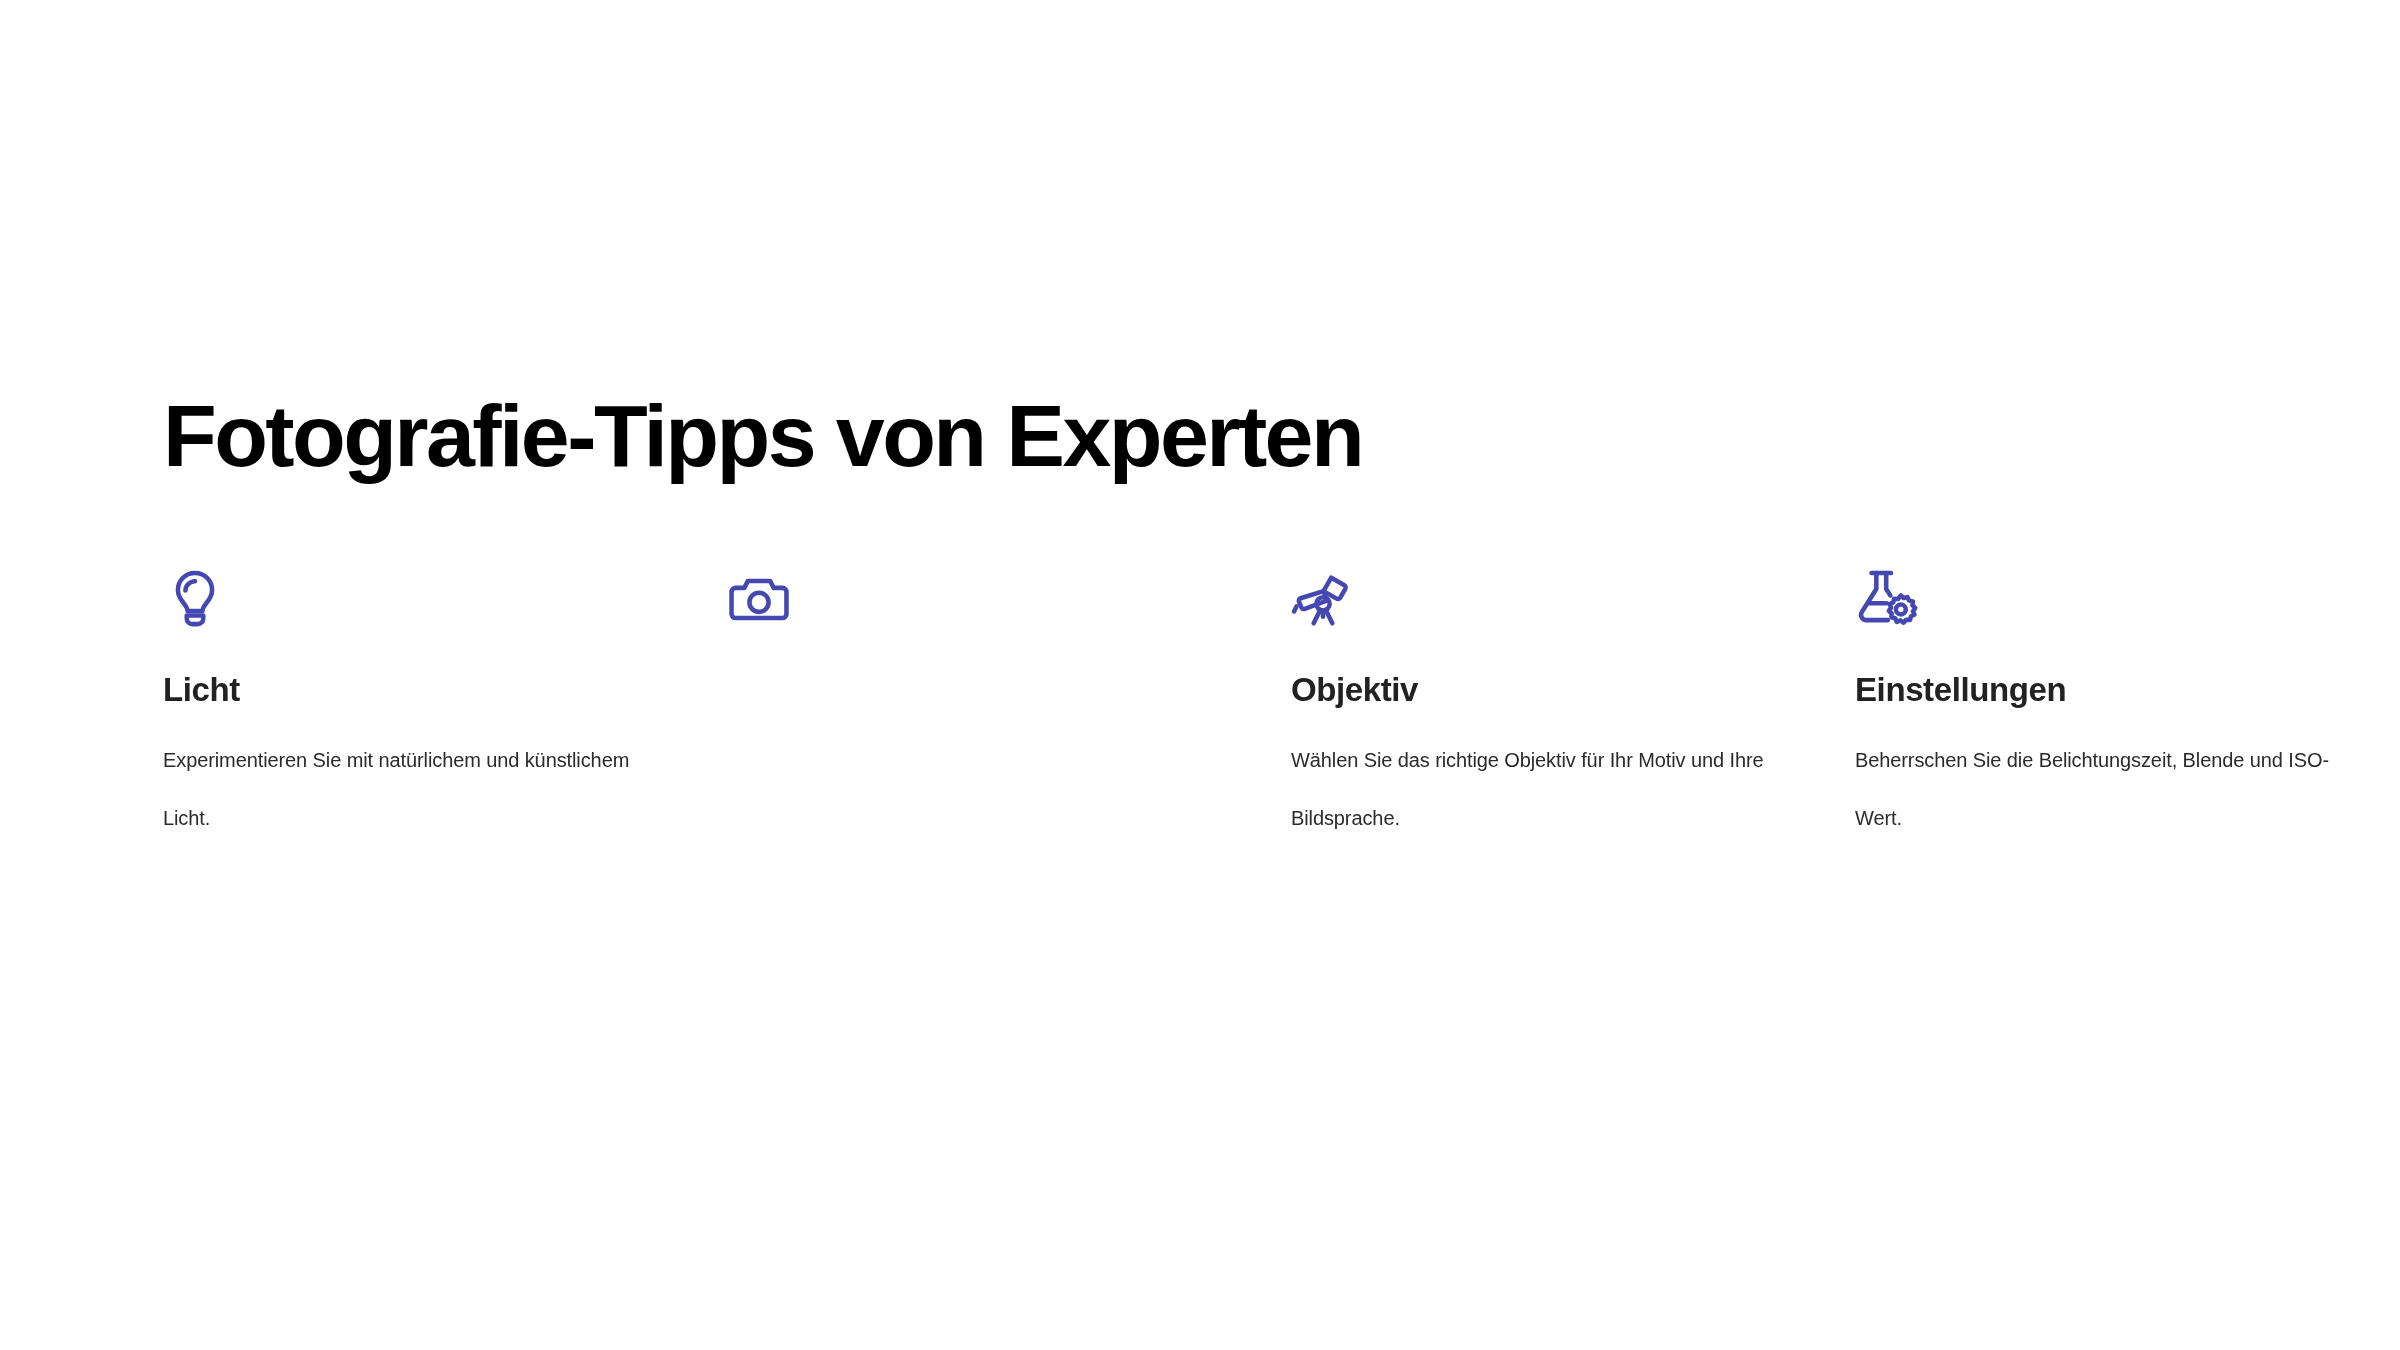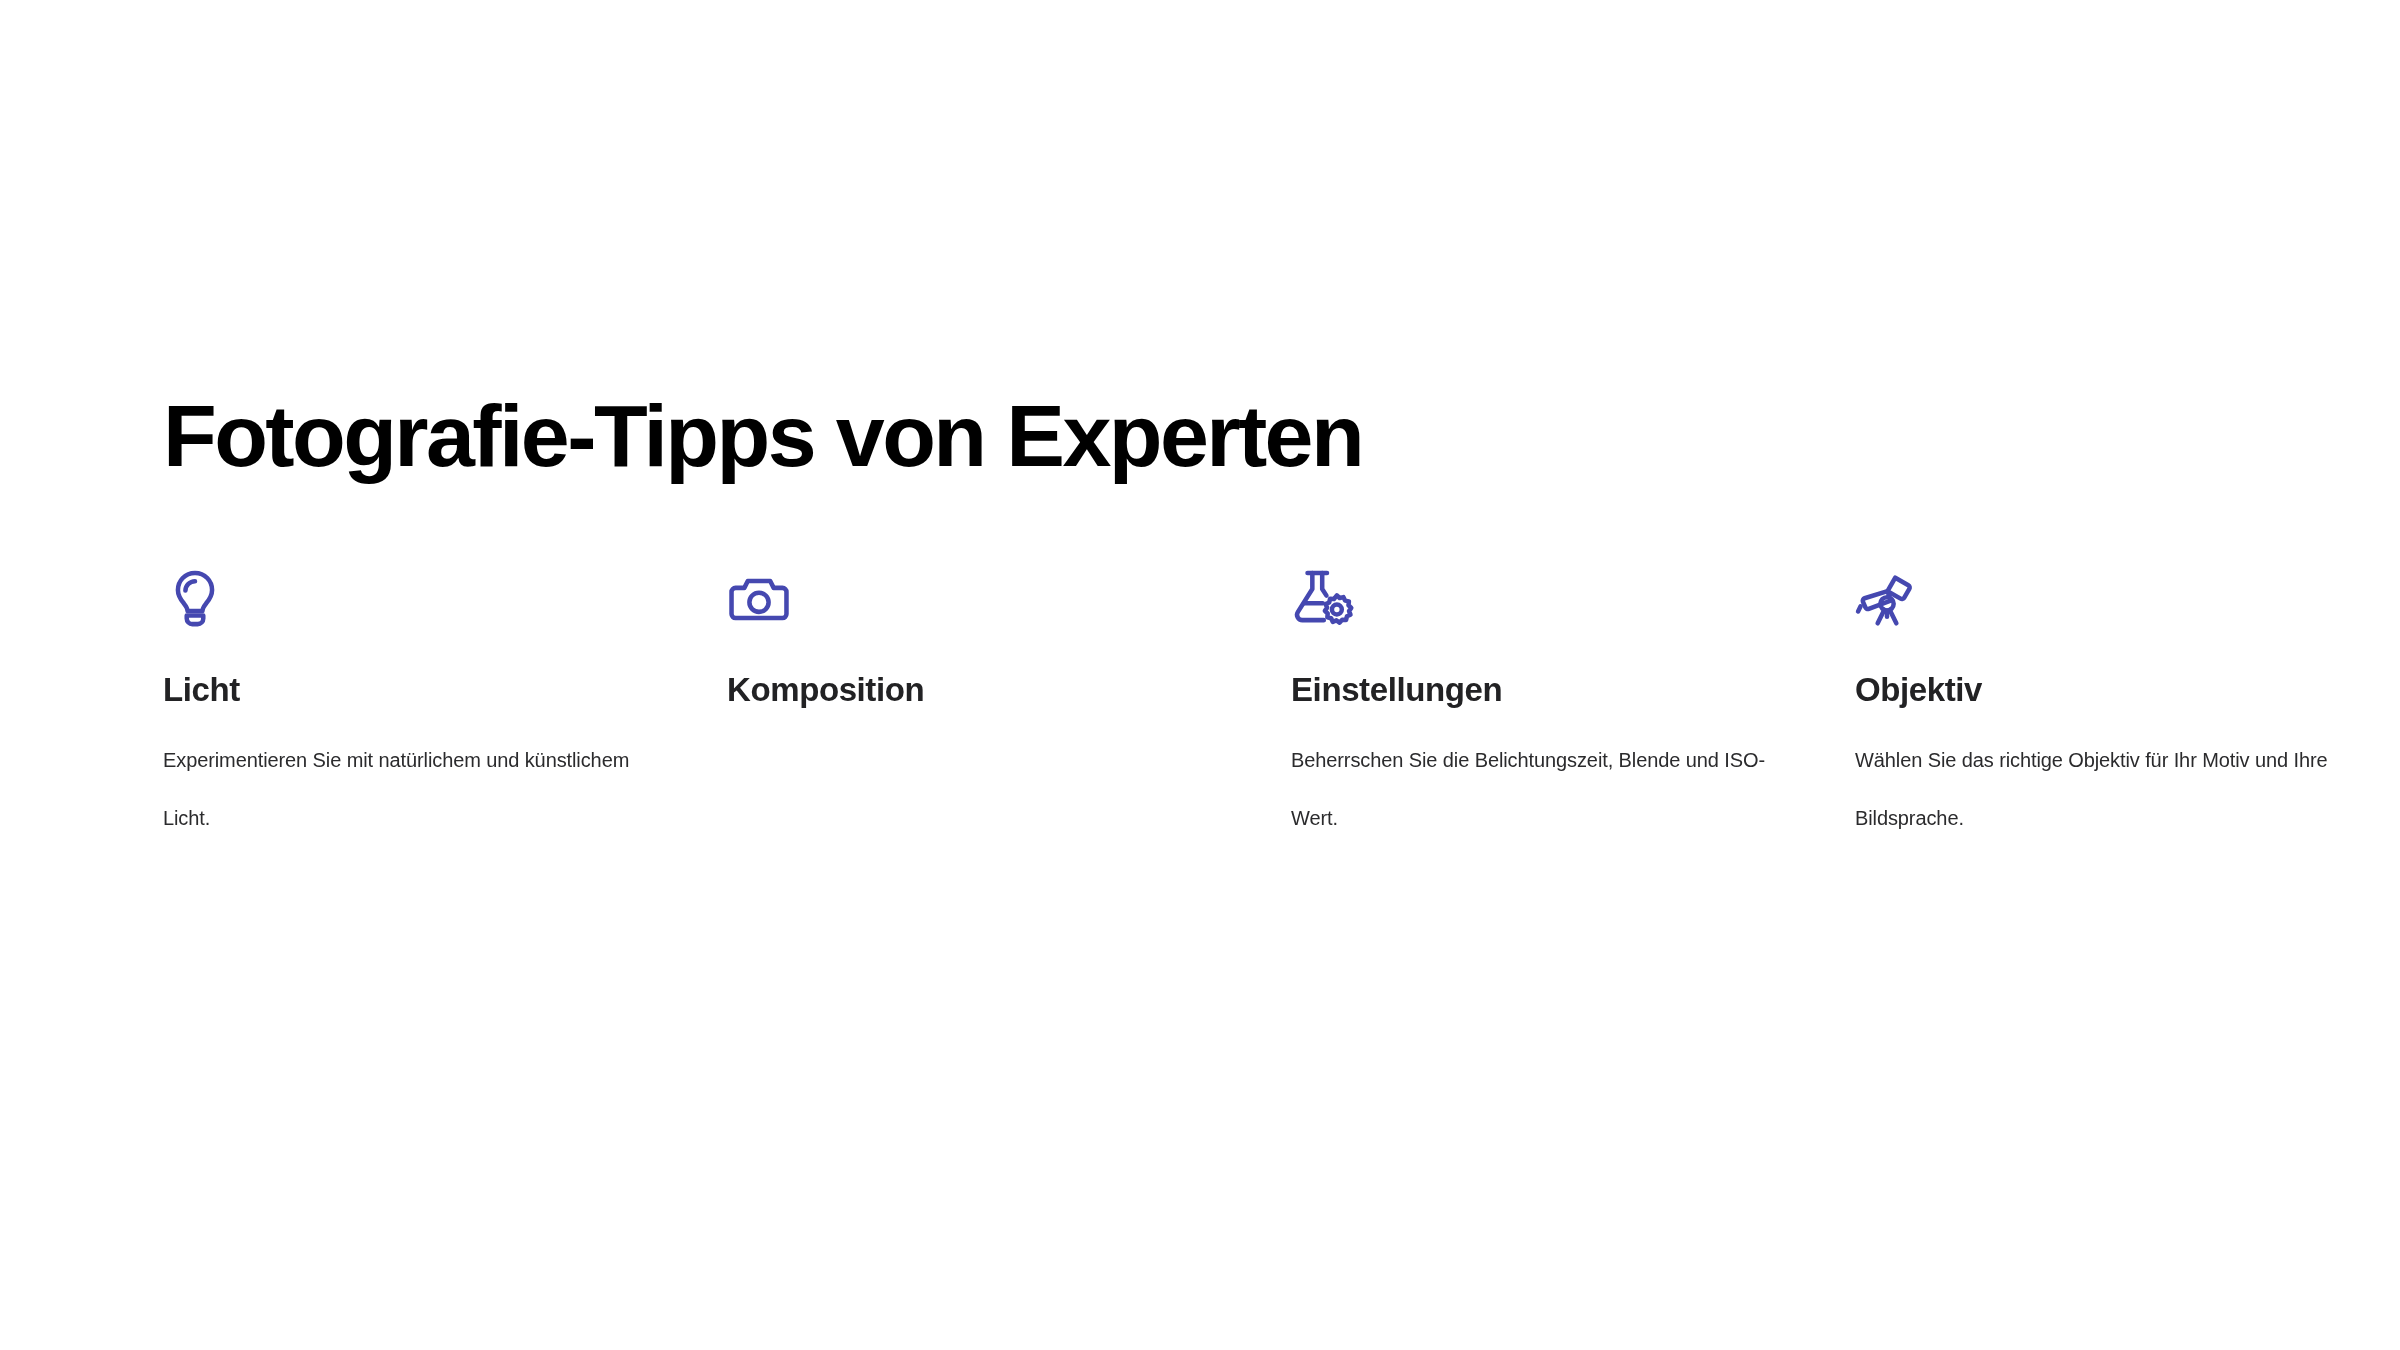--- a/index.html
+++ b/index.html
@@ -108,49 +108,48 @@
         <p class="feature-desc">Experimentieren Sie mit natürlichem und künstlichem Licht.</p>
       </div>
 
       <div class="feature-card">
         <span class="feature-icon">
           <svg viewBox="0 0 24 24" fill="none" stroke="#4548b0" stroke-width="1.7" stroke-linecap="round" stroke-linejoin="round" aria-hidden="true">
             <path d="M3.2 8.2h3.3l1.3-2.6h8.4l1.3 2.6h3.3a1.5 1.5 0 0 1 1.5 1.5v8.3a1.5 1.5 0 0 1-1.5 1.5H3.2a1.5 1.5 0 0 1-1.5-1.5V9.7a1.5 1.5 0 0 1 1.5-1.5z"></path>
             <circle cx="12" cy="13.6" r="3.6"></circle>
           </svg>
         </span>
-        <h2 class="feature-title">Komposition</h2>
-      </div>
-
-      <div class="feature-card">
-        <span class="feature-icon">
-          <svg viewBox="0 0 24 24" fill="none" stroke="#4548b0" stroke-width="1.7" stroke-linecap="round" stroke-linejoin="round" aria-hidden="true">
-            <path d="M6.2 2.6h7.3"></path>
-            <path d="M8.0 2.6v6.0L2.6 17.2a2.0 2.0 0 0 0 1.7 3.1h8.0"></path>
-            <path d="M11.7 2.6v6.0l1.6 2.5"></path>
-            <path d="M4.9 14.0h7.0"></path>
-            <circle cx="17.2" cy="16.3" r="1.85"></circle>
-            <path d="M17.2 11.0l1.05 1.0 1.42-.33.62 1.32 1.43.28-.17 1.45 1.05 1.0-.84 1.19.55 1.35-1.33.6-.33 1.42-1.45-.12-1.0 1.06-1.19-.84-1.35.55-.6-1.33-1.42-.33.12-1.45-1.06-1.0.84-1.19-.55-1.35 1.33-.6.33-1.42 1.45.12z"></path>
-          </svg>
-        </span>
-        <h2 class="feature-title">Einstellungen</h2>
-        <p class="feature-desc">Beherrschen Sie die Belichtungszeit, Blende und ISO-Wert.</p>
       </div>
 
       <div class="feature-card">
         <span class="feature-icon">
           <svg viewBox="0 0 24 24" fill="none" stroke="#4548b0" stroke-width="1.7" stroke-linecap="round" stroke-linejoin="round" aria-hidden="true">
             <path d="M15.1 4.4l4.9 2.8a1 1 0 0 1 .37 1.37l-1.9 3.3a1 1 0 0 1-1.37.37l-4.9-2.8z"></path>
             <path d="M12.2 9.44L3.6 12.1a1 1 0 0 0-.6 1.33l.9 2.1a1 1 0 0 0 1.28.54l8.2-3.1z"></path>
             <circle cx="12.0" cy="14.2" r="2.5"></circle>
             <path d="M11.0 16.4L8.5 21.5"></path>
             <path d="M13.0 16.4L15.5 21.5"></path>
             <path d="M12.0 16.7v2.3"></path>
             <path d="M2.1 15.1l-.95 1.95"></path>
           </svg>
         </span>
         <h2 class="feature-title">Objektiv</h2>
         <p class="feature-desc">Wählen Sie das richtige Objektiv für Ihr Motiv und Ihre Bildsprache.</p>
       </div>
 
+      <div class="feature-card">
+        <span class="feature-icon">
+          <svg viewBox="0 0 24 24" fill="none" stroke="#4548b0" stroke-width="1.7" stroke-linecap="round" stroke-linejoin="round" aria-hidden="true">
+            <path d="M6.2 2.6h7.3"></path>
+            <path d="M8.0 2.6v6.0L2.6 17.2a2.0 2.0 0 0 0 1.7 3.1h8.0"></path>
+            <path d="M11.7 2.6v6.0l1.6 2.5"></path>
+            <path d="M4.9 14.0h7.0"></path>
+            <circle cx="17.2" cy="16.3" r="1.85"></circle>
+            <path d="M17.2 11.0l1.05 1.0 1.42-.33.62 1.32 1.43.28-.17 1.45 1.05 1.0-.84 1.19.55 1.35-1.33.6-.33 1.42-1.45-.12-1.0 1.06-1.19-.84-1.35.55-.6-1.33-1.42-.33.12-1.45-1.06-1.0.84-1.19-.55-1.35 1.33-.6.33-1.42 1.45.12z"></path>
+          </svg>
+        </span>
+        <h2 class="feature-title">Einstellungen</h2>
+        <p class="feature-desc">Beherrschen Sie die Belichtungszeit, Blende und ISO-Wert.</p>
+      </div>
+
     </div>
   </div>
 </div>
 
 </body></html>

